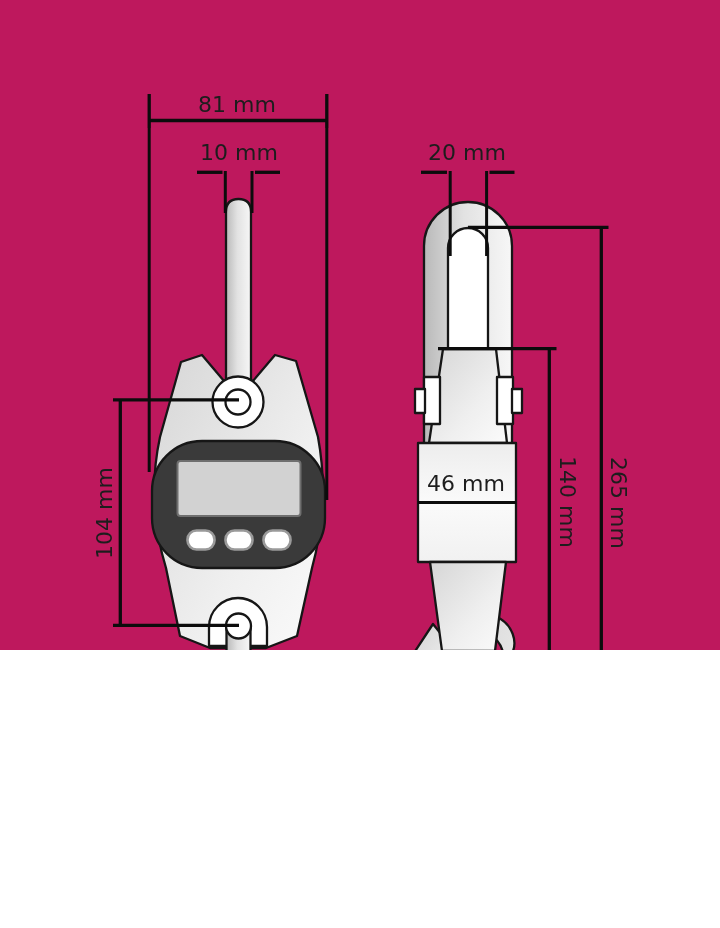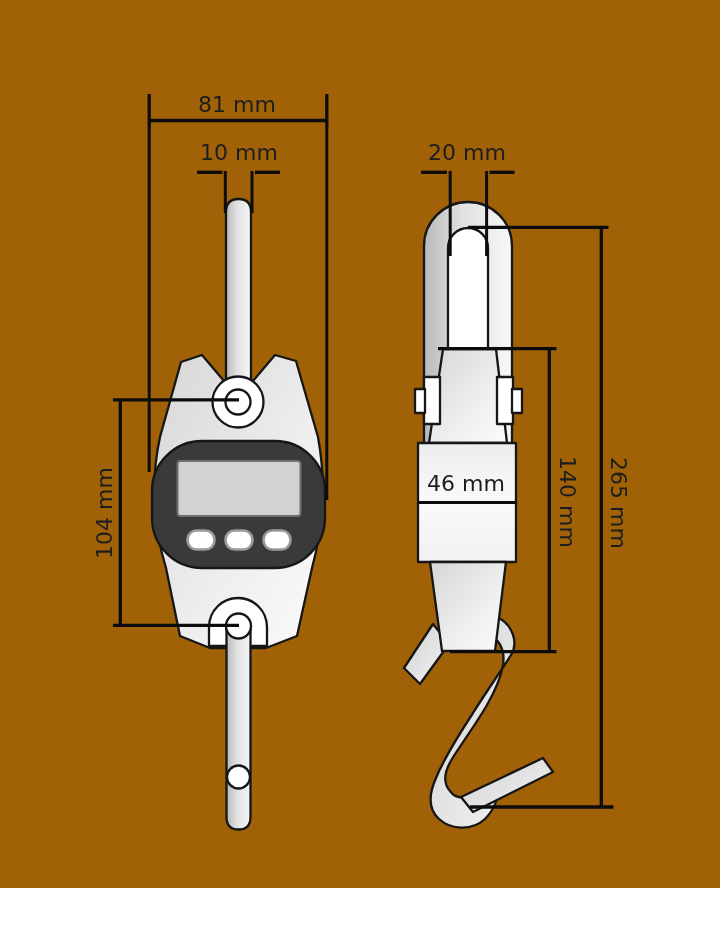--- a/index.html
+++ b/index.html
@@ -1,16 +1,16 @@
 <!DOCTYPE html>
 <html><head>
 <meta charset="utf-8">
 <style>
   html,body{margin:0;padding:0;background:#ffffff;}
-  .stage{position:relative;width:720px;height:888px;background:#a16207;overflow:hidden;
+  .stage{position:relative;width:720px;height:650px;background:#be185d;overflow:hidden;
          font-family:"DejaVu Sans", sans-serif;}
   svg{display:block;width:720px;height:928px;}
   .metal{stroke:#161616;stroke-width:2.3;stroke-linejoin:round;}
   .whitepart{fill:#ffffff;stroke:#161616;stroke-width:2.3;stroke-linejoin:round;}
   .dim{stroke:#0c0c0c;stroke-width:3.3;}
   .dim-thin{stroke:#0c0c0c;stroke-width:3.0;}
   .part-line{stroke:#0c0c0c;stroke-width:3.2;}
   text.dimlabel{font-family:"DejaVu Sans", sans-serif;font-size:22px;fill:#1d1d1d;}
   .btn{fill:#ffffff;stroke:#9a9a9a;stroke-width:2.6;}
 </style>

